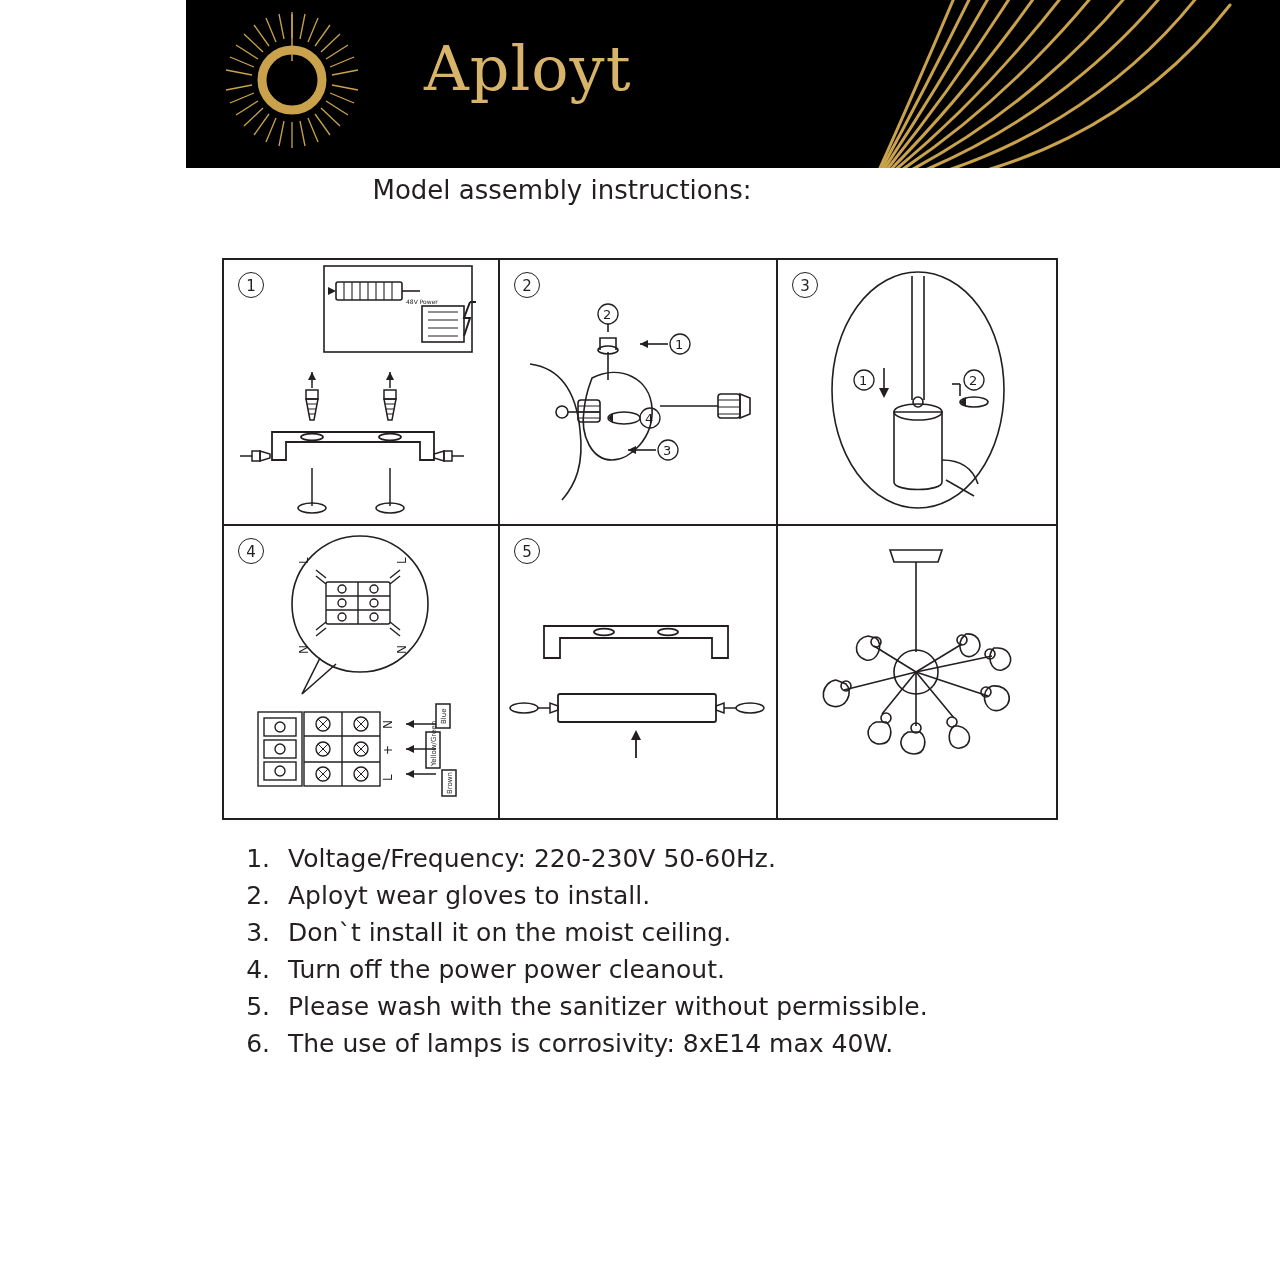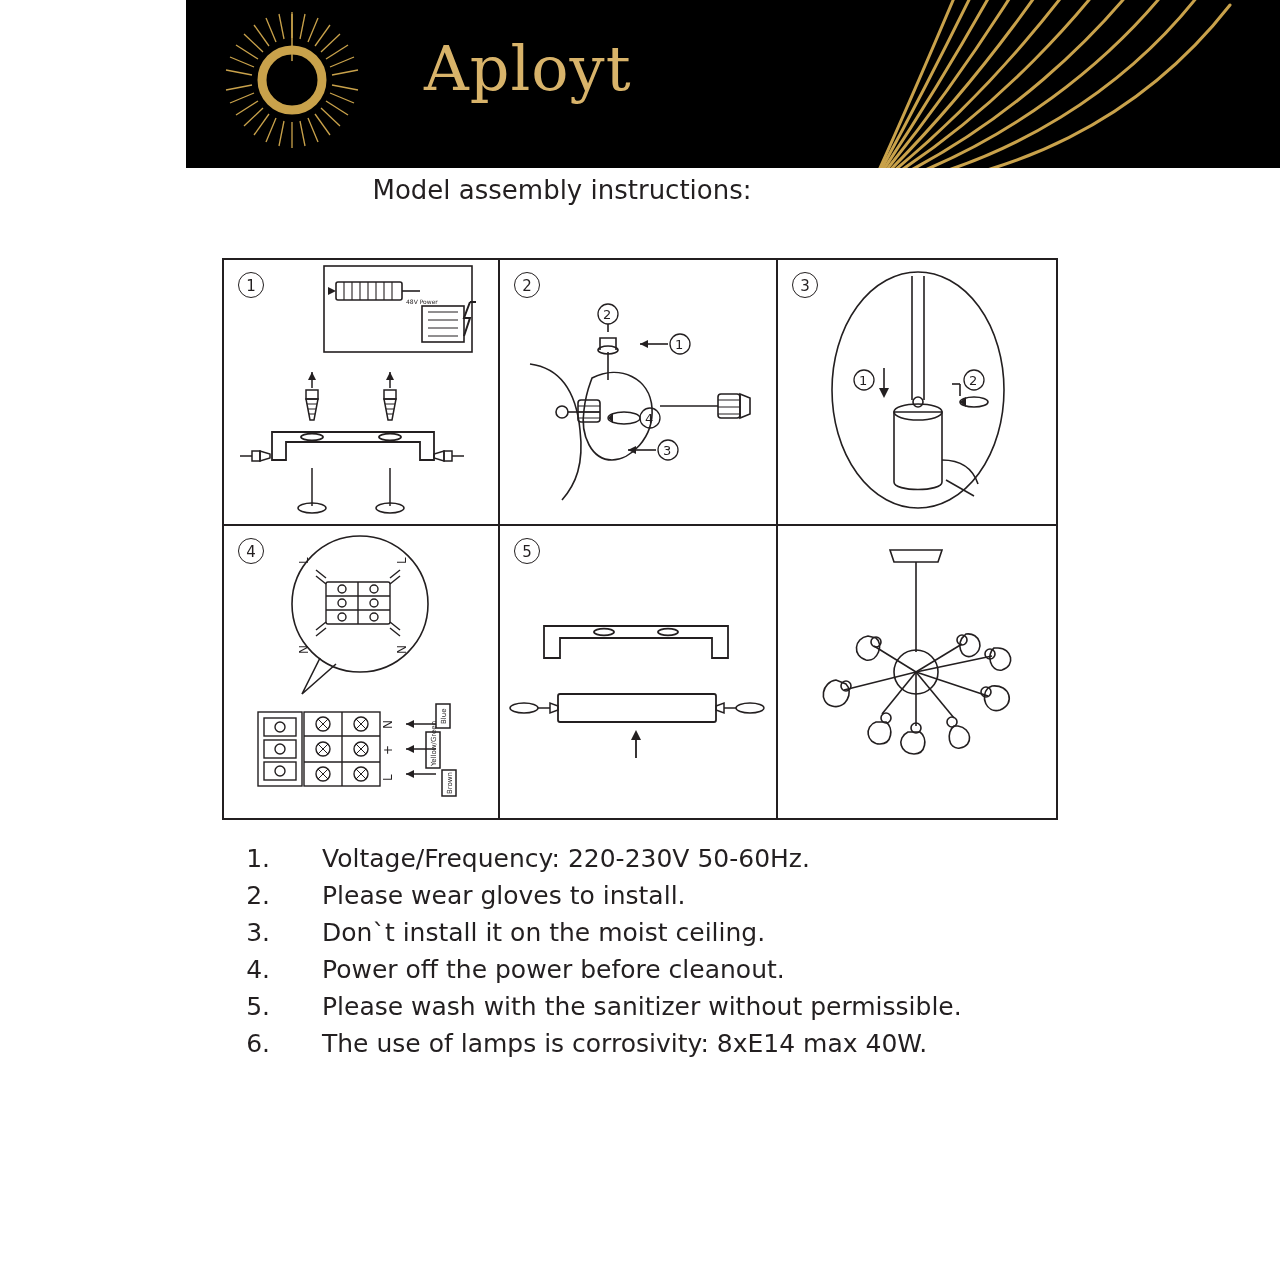--- a/index.html
+++ b/index.html
@@ -111,21 +111,21 @@
     top: 840px;
     width: 900px;
   }
   .note-row {
     display: flex;
     font-size: 25px;
     line-height: 37px;
     color: #231f20;
   }
   .note-num { width: 48px; text-align: right; padding-right: 18px; flex: none; }
-  .note-text { flex: 1; margin-left: 34px; }
+  .note-text { flex: 1; }
 </style>
 </head>
 <body>
 
 <div class="banner">
 
   <div class="banner-logo-mark">
     <svg width="140" height="140" viewBox="0 0 140 140">
       <g stroke="#c9a24b" stroke-width="1.5">
         <g id="rays">
@@ -536,29 +536,29 @@
   </div>
 </div>
 
 <div class="notes">
   <div class="note-row">
     <div class="note-num">1.</div>
     <div class="note-text">Voltage/Frequency: 220-230V 50-60Hz.</div>
   </div>
   <div class="note-row">
     <div class="note-num">2.</div>
-    <div class="note-text">Please wear gloves to install.</div>
+    <div class="note-text">Aployt wear gloves to install.</div>
   </div>
   <div class="note-row">
     <div class="note-num">3.</div>
     <div class="note-text">Don`t install it on the moist ceiling.</div>
   </div>
   <div class="note-row">
     <div class="note-num">4.</div>
-    <div class="note-text">Power off the power before cleanout.</div>
+    <div class="note-text">Turn off the power power cleanout.</div>
   </div>
   <div class="note-row">
     <div class="note-num">5.</div>
     <div class="note-text">Please wash with the sanitizer without permissible.</div>
   </div>
   <div class="note-row">
     <div class="note-num">6.</div>
     <div class="note-text">The use of lamps is corrosivity: 8xE14 max 40W.</div>
   </div>
 </div>

